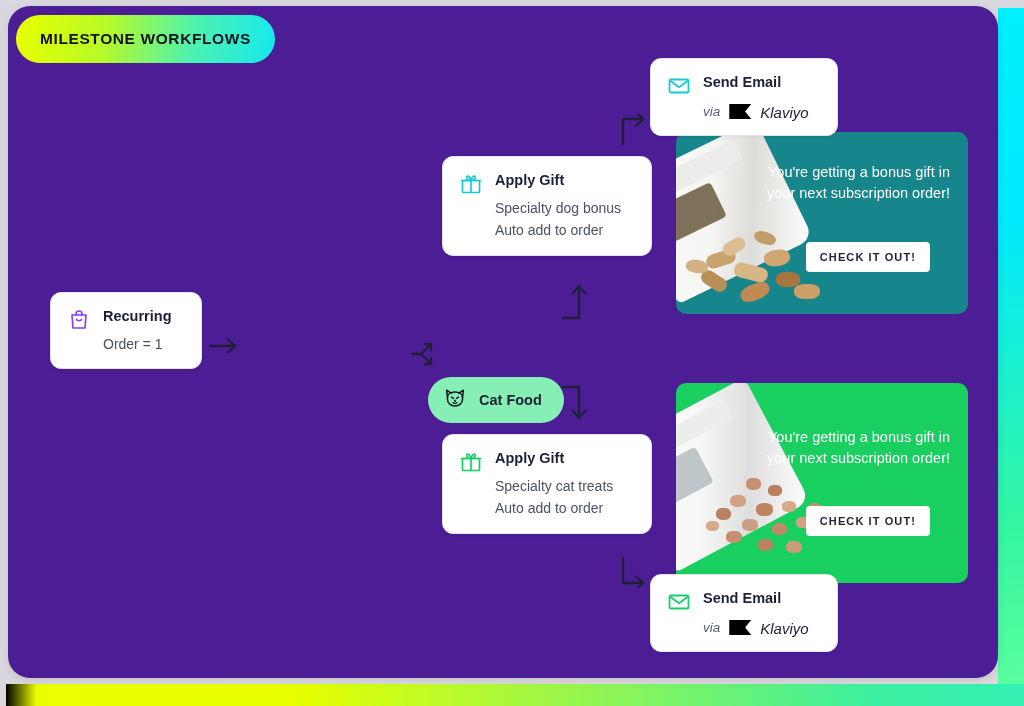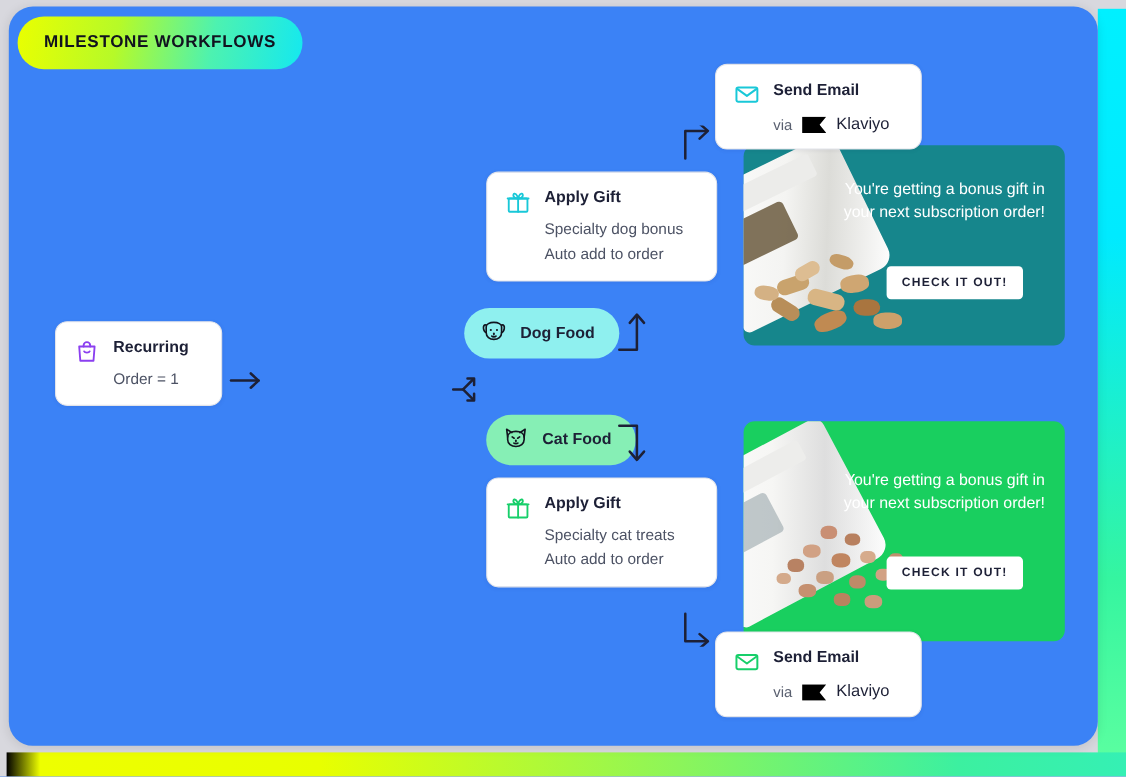--- a/index.html
+++ b/index.html
@@ -31,21 +31,21 @@
     background: linear-gradient(90deg, #000000 0%, #eeff00 3%, #e8ff00 28%, #8cf55a 60%, #3cf0a0 85%, #35f0b4 100%);
   }
 
   
   #canvas {
     position: absolute;
     left: 8px;
     top: 6px;
     width: 990px;
     height: 672px;
-    background: #3b82f6;
+    background: #4c1d95;
     border-radius: 22px;
     box-shadow: 0 2px 10px rgba(0,0,0,0.10);
     overflow: hidden;
   }
 
   
   #badge {
     position: absolute;
     left: 8px;
     top: 9px;
@@ -96,24 +96,25 @@
   #node-trigger     { left: 42px;  top: 286px; width: 152px; }
   #node-split       { left: 236px; top: 308px; width: 148px; }
   #node-gift-dog    { left: 434px; top: 150px; width: 210px; }
   #node-gift-cat    { left: 434px; top: 428px; width: 210px; }
   #node-email-dog   { left: 642px; top: 40px;  width: 188px; }
   #node-email-cat   { left: 642px; top: 556px; width: 188px; }
   #node-email-dog, #node-email-cat { z-index: 5; margin-top: 12px; }
 
   .email-via {
     display: flex;
-    align-items: flex-end;
+    align-items: flex-start;
     gap: 9px;
     padding-left: 36px;
     margin-top: 6px;
+    font-style: italic;
   }
   .email-via .via-word { font-size: 13.5px; color: #5a6070; }
   .klaviyo-mark {
     width: 22px; height: 15px;
     background: #000;
     clip-path: polygon(0 0, 100% 0, 72% 50%, 100% 100%, 0 100%);
   }
   .klaviyo-name { font-size: 15px; color: #1d2036; }
 
   
@@ -121,21 +122,21 @@
     position: absolute;
     height: 46px;
     padding: 0 22px 0 14px;
     display: flex;
     align-items: center;
     gap: 11px;
     border-radius: 24px;
   }
   .pill-label { font-size: 14.5px; font-weight: bold; color: #1d2036; }
   #pill-dog { left: 414px; top: 274px; background: #8ff0ef; }
-  #pill-cat { left: 434px; top: 371px; background: #86efb5; justify-content: space-between; }
+  #pill-cat { left: 420px; top: 371px; background: #86efb5; justify-content: space-between; }
 
   
   .arrow { position: absolute; }
   #arrow-trigger-split { left: 199px; top: 329px; }
   #arrow-split-branch  { left: 402px; top: 330px; }
   #arrow-up-dog        { left: 552px; top: 274px; }
   #arrow-down-cat      { left: 552px; top: 376px; }
   #arrow-elbow-top     { left: 612px; top: 108px; }
   #arrow-elbow-bottom  { left: 612px; top: 548px; }
 
@@ -216,34 +217,20 @@
 
   <span class="arrow" id="arrow-split-branch">
     <svg width="30" height="36" viewBox="0 0 30 36" fill="none" stroke="#1d2036" stroke-width="2.3" stroke-linecap="round" stroke-linejoin="round">
       <path d="M2 18h9l9-9"></path>
         <path d="M11 18l9 9"></path>
       <path d="M15 8h6v6"></path>
         <path d="M15 28h6v-6"></path>
     </svg>
   </span>
 
-  <div class="pill" id="pill-dog">
-    <span>
-      <svg width="26" height="26" viewBox="0 0 26 26" fill="none" stroke="#12141f" stroke-width="1.5" stroke-linecap="round" stroke-linejoin="round">
-        <path d="M6 7.5C4 7 3.2 8.6 3.6 11c.3 1.9 1.3 3 2.4 3.3"></path>
-        <path d="M20 7.5c2-.5 2.8 1.1 2.4 3.5-.3 1.9-1.3 3-2.4 3.3"></path>
-        <path d="M6 9c0-2.2 3-4 7-4s7 1.8 7 4v5.5c0 3.6-3.1 6-7 6s-7-2.4-7-6V9z"></path>
-        <circle cx="10.2" cy="12" r=".95" fill="#12141f" stroke="none"></circle>
-        <circle cx="15.8" cy="12" r=".95" fill="#12141f" stroke="none"></circle>
-        <path d="M13 15v1.4"></path>
-        <path d="M11.1 17.6c.9.9 2.9.9 3.8 0"></path>
-      </svg>
-    </span>
-    <span class="pill-label">Dog Food</span>
-  </div>
 
   <span class="arrow" id="arrow-up-dog">
     <svg width="30" height="42" viewBox="0 0 30 42" fill="none" stroke="#1d2036" stroke-width="2.3" stroke-linecap="round" stroke-linejoin="round">
       <path d="M3 38h16V7"></path>
         <path d="M12.5 13.5 19 6l6.5 7.5"></path>
     </svg>
   </span>
 
   <div class="pill" id="pill-cat">
     <span>

